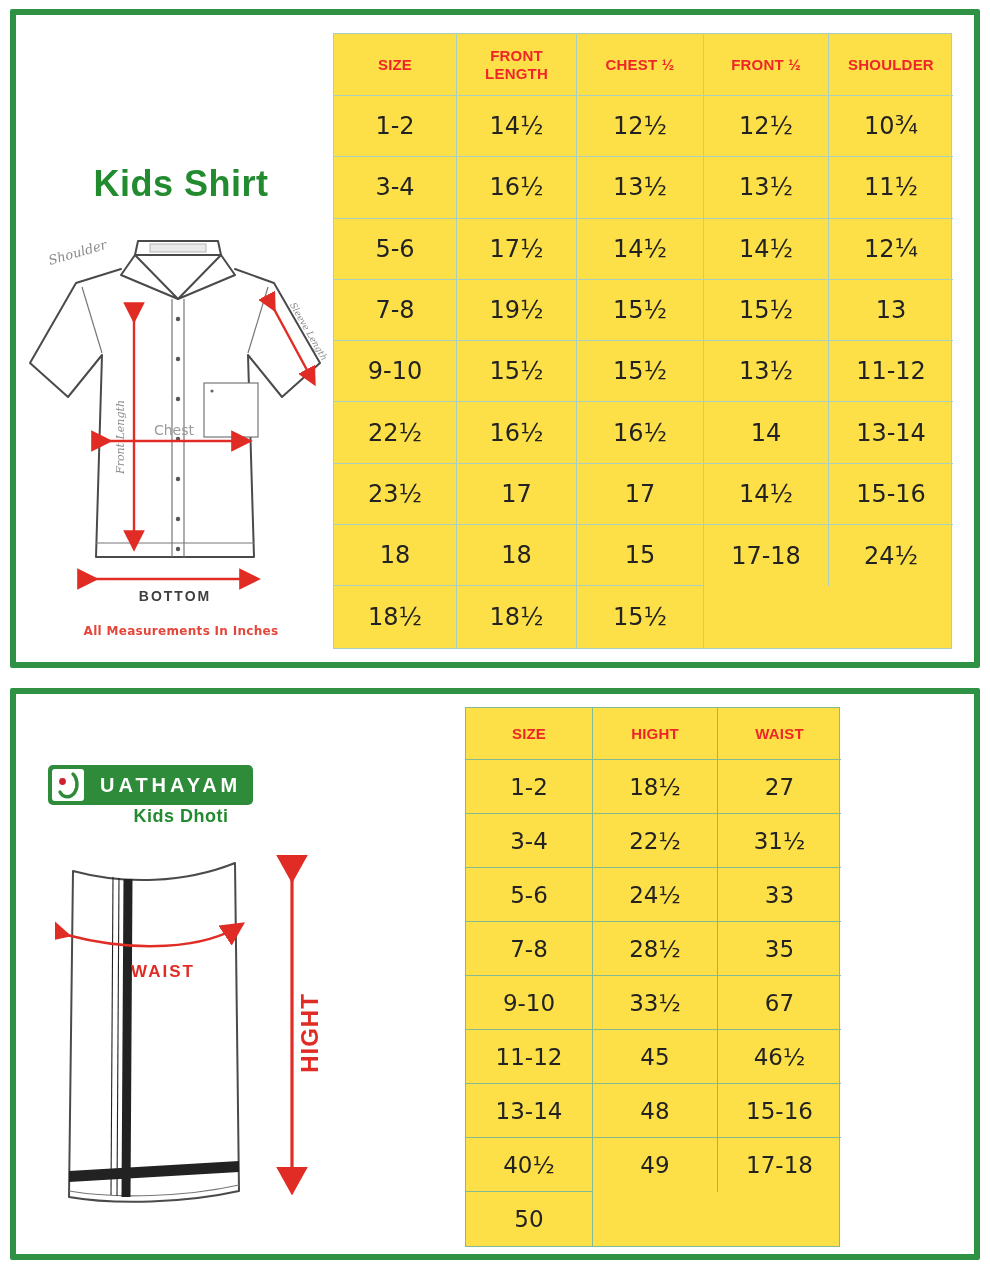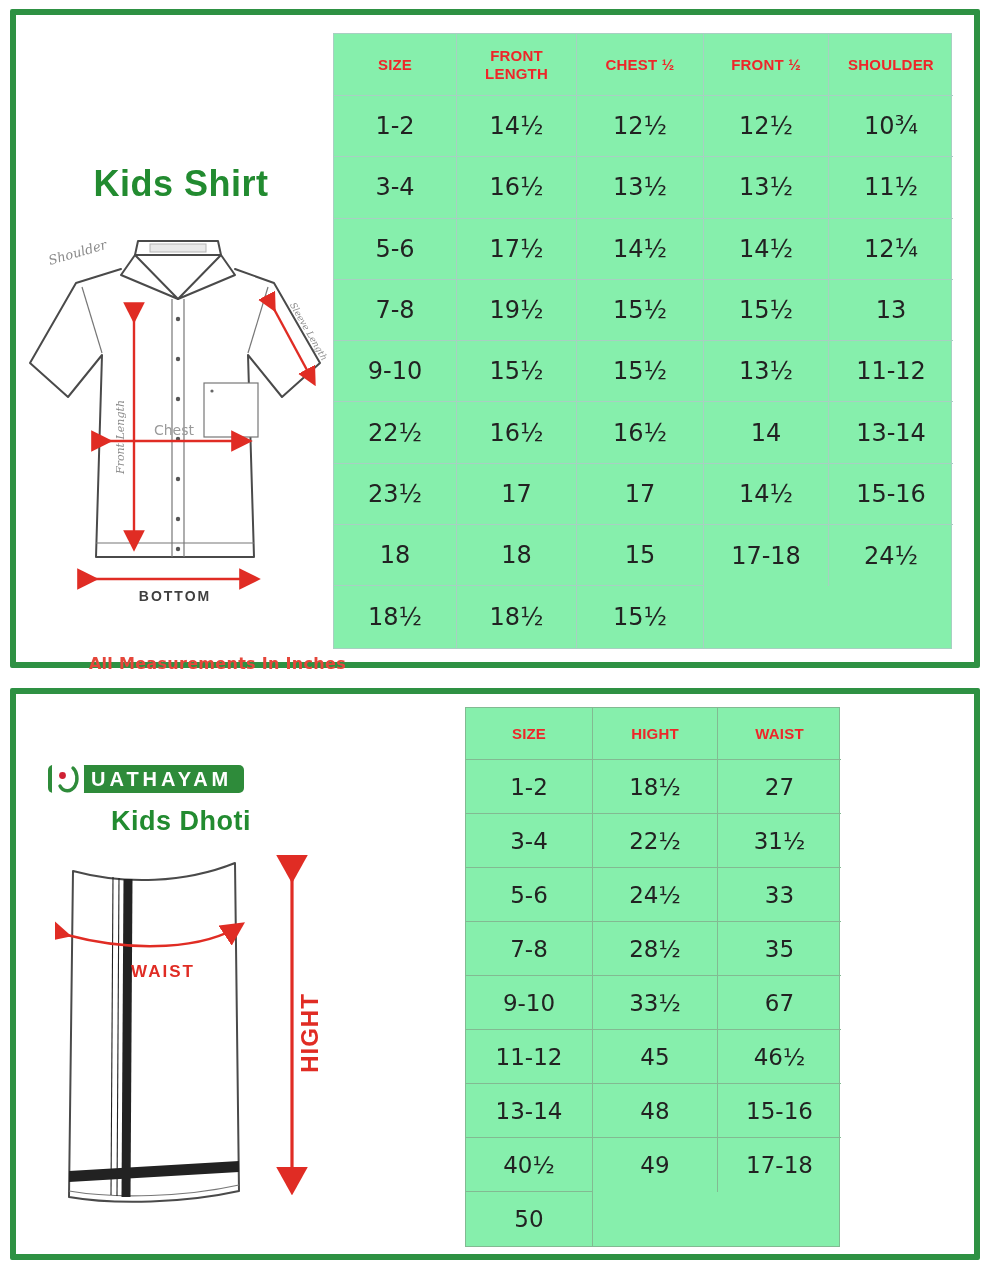--- a/index.html
+++ b/index.html
@@ -14,30 +14,30 @@
   }
   .panel-shirt { top:9px; height:659px; }
   .panel-dhoti { top:688px; height:572px; }
 
   .title {
     position:absolute; text-align:center;
     color:var(--title-green,#228b30); font-weight:bold;
     font-family:"Liberation Sans", sans-serif;
   }
   .shirt-title { left:0; top:148px; width:330px; font-size:36px; letter-spacing:0.5px; }
-  .dhoti-title { left:0; top:112px; width:330px; font-size:27px; letter-spacing:0.5px; }
+  .dhoti-title { left:0; top:112px; width:330px; font-size:18px; letter-spacing:0.5px; }
 
   .note {
-    position:absolute; left:0; top:639px; width:330px; text-align:right;
-    color:var(--note-red,#e5463a); font-weight:bold; font-size:16px;
+    position:absolute; left:0; top:609px; width:330px; text-align:center;
+    color:var(--note-red,#e5463a); font-weight:bold; font-size:12px;
     filter:blur(0.4px); letter-spacing:0.3px;
   }
 
   
-  .table { position:absolute; display:grid; background:#86efac; }
+  .table { position:absolute; display:grid; background:#fde047; }
   .shirt-table {
     left:317px; top:18px; width:619px;
     grid-template-columns:123px 120px 127px 125px 124px;
     grid-template-rows:62px repeat(9, 61.3px);
     border:1px solid var(--shirt-table-border,#a8cfc2);
   }
   .dhoti-table {
     left:449px; top:13px; width:375px;
     grid-template-columns:127px 125px 123px;
     grid-template-rows:52px repeat(9, 54px);
@@ -72,22 +72,22 @@
   .arrow-head { fill:var(--arrow-red,#e02c24); }
   .hand-label { fill:#8b8b8b; font-style:italic; font-family:"DejaVu Serif", serif; }
   .gray-label { fill:#9a9a9a; font-family:"DejaVu Sans", sans-serif; }
   .dark-label { fill:#3f3f3f; font-weight:bold; font-family:"Liberation Sans", sans-serif; letter-spacing:2px; }
   .red-label { fill:var(--arrow-red,#e02c24); font-weight:bold; font-family:"Liberation Sans", sans-serif; }
   .stripe { stroke:#222; fill:none; }
   .band { fill:#222; }
 
   
   .logo {
-    position:absolute; left:32px; top:71px; height:28px;
-    display:flex; align-items:center; gap:7px;
+    position:absolute; left:32px; top:71px; height:40px;
+    display:flex; align-items:center; gap:16px;
     background:var(--logo-green,#2e8b3a); border-radius:5px;
     padding:3px 12px 3px 4px;
   }
   .logo-mark { width:32px; height:32px; background:#fff; border-radius:3px; display:flex; align-items:center; justify-content:center; }
   .logo-text {
     color:#ffffff; font-weight:bold; font-size:20px; letter-spacing:4px;
     font-family:"Liberation Sans", sans-serif;
   }
 </style>
 </head>

